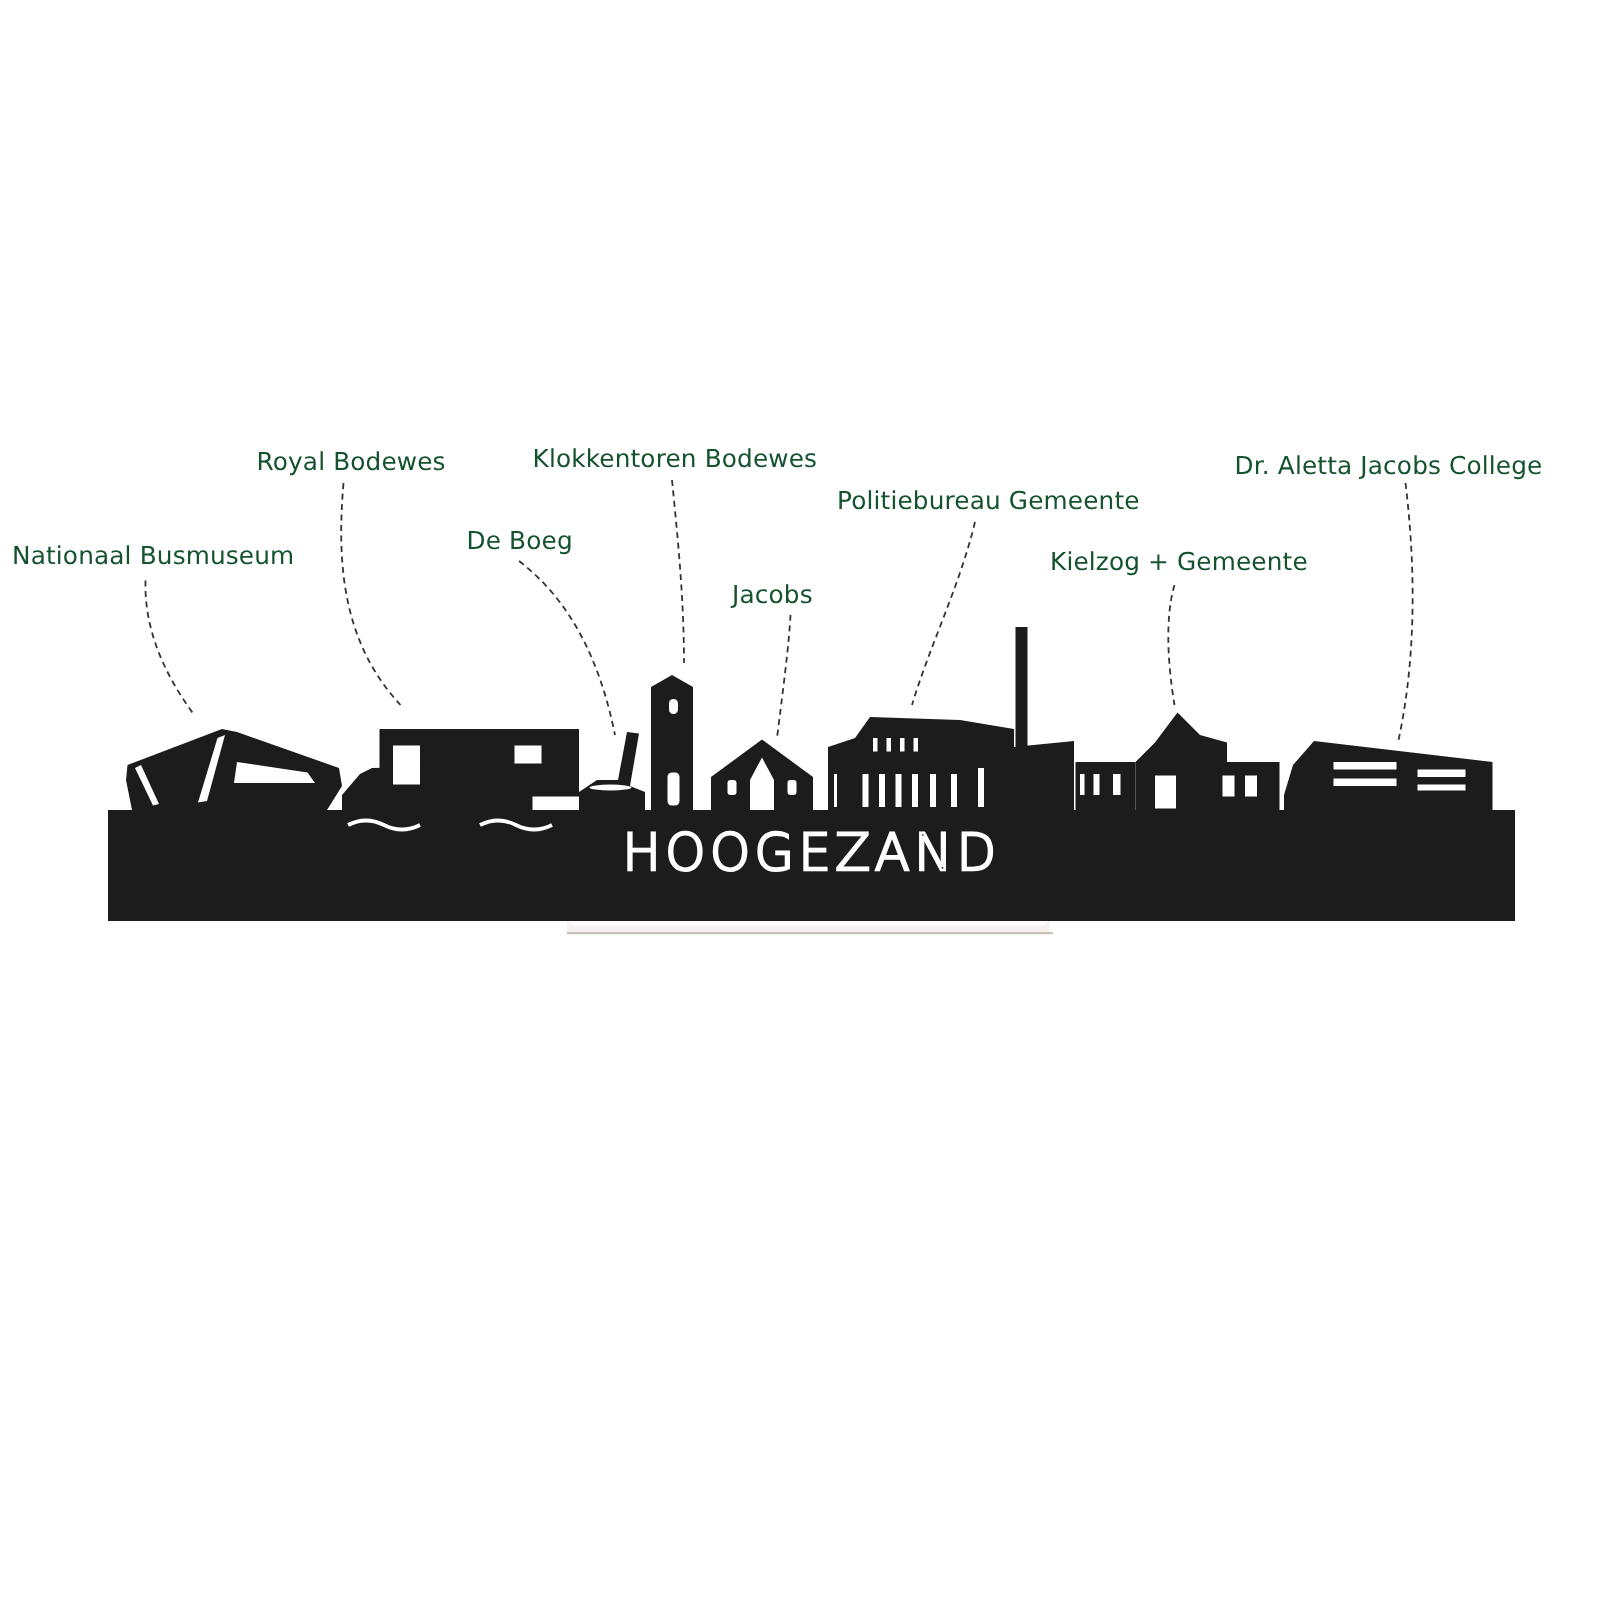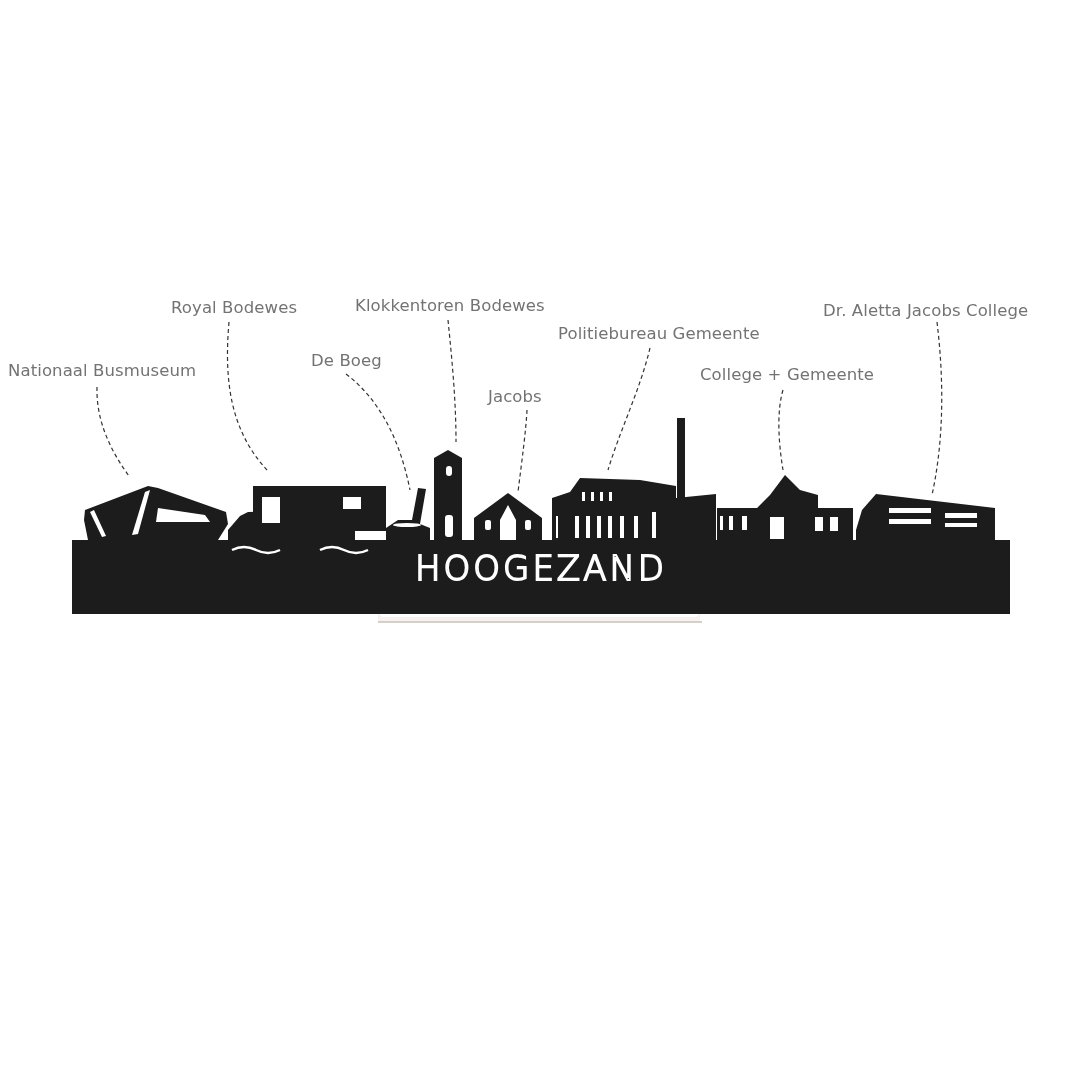--- a/index.html
+++ b/index.html
@@ -1,30 +1,30 @@
 <!DOCTYPE html>
 <html><head>
 <meta charset="utf-8">
 <style>
   html, body { margin:0; padding:0; background:#ffffff; }
   body { width:1080px; height:1080px; position:relative; overflow:hidden;
          font-family:"DejaVu Sans", sans-serif; }
-  .label { position:absolute; font-size:16.5px; color:#737373; white-space:nowrap; letter-spacing:0.1px; }
+  .label { position:absolute; font-size:16.5px; color:#14532d; white-space:nowrap; letter-spacing:0.1px; }
   svg.scene { position:absolute; left:0; top:0; }
 </style>
 </head>
 <body>
 
 <div class="label" style="left:8px;top:361px">Nationaal Busmuseum</div>
 <div class="label" style="left:171px;top:298px">Royal Bodewes</div>
 <div class="label" style="left:311px;top:351px">De Boeg</div>
 <div class="label" style="left:355px;top:296px">Klokkentoren Bodewes</div>
 <div class="label" style="left:488px;top:387px">Jacobs</div>
 <div class="label" style="left:558px;top:324px">Politiebureau Gemeente</div>
-<div class="label" style="left:700px;top:365px">College + Gemeente</div>
+<div class="label" style="left:700px;top:365px">Kielzog + Gemeente</div>
 <div class="label" style="left:823px;top:301px">Dr. Aletta Jacobs College</div>
 
 <svg class="scene" width="1080" height="1080" viewBox="0 0 1080 1080">
 
   <g fill="none" stroke="#333" stroke-width="1.2" stroke-dasharray="4,3">
     <path d="M97,387 C96,420 110,450 129,476"></path>
     <path d="M229,322 C224,380 230,430 267,470"></path>
     <path d="M346,374 C380,400 400,440 410,490"></path>
     <path d="M448,320 C452,360 456,400 456,442"></path>
     <path d="M527,410 C526,430 522,460 518,492"></path>

